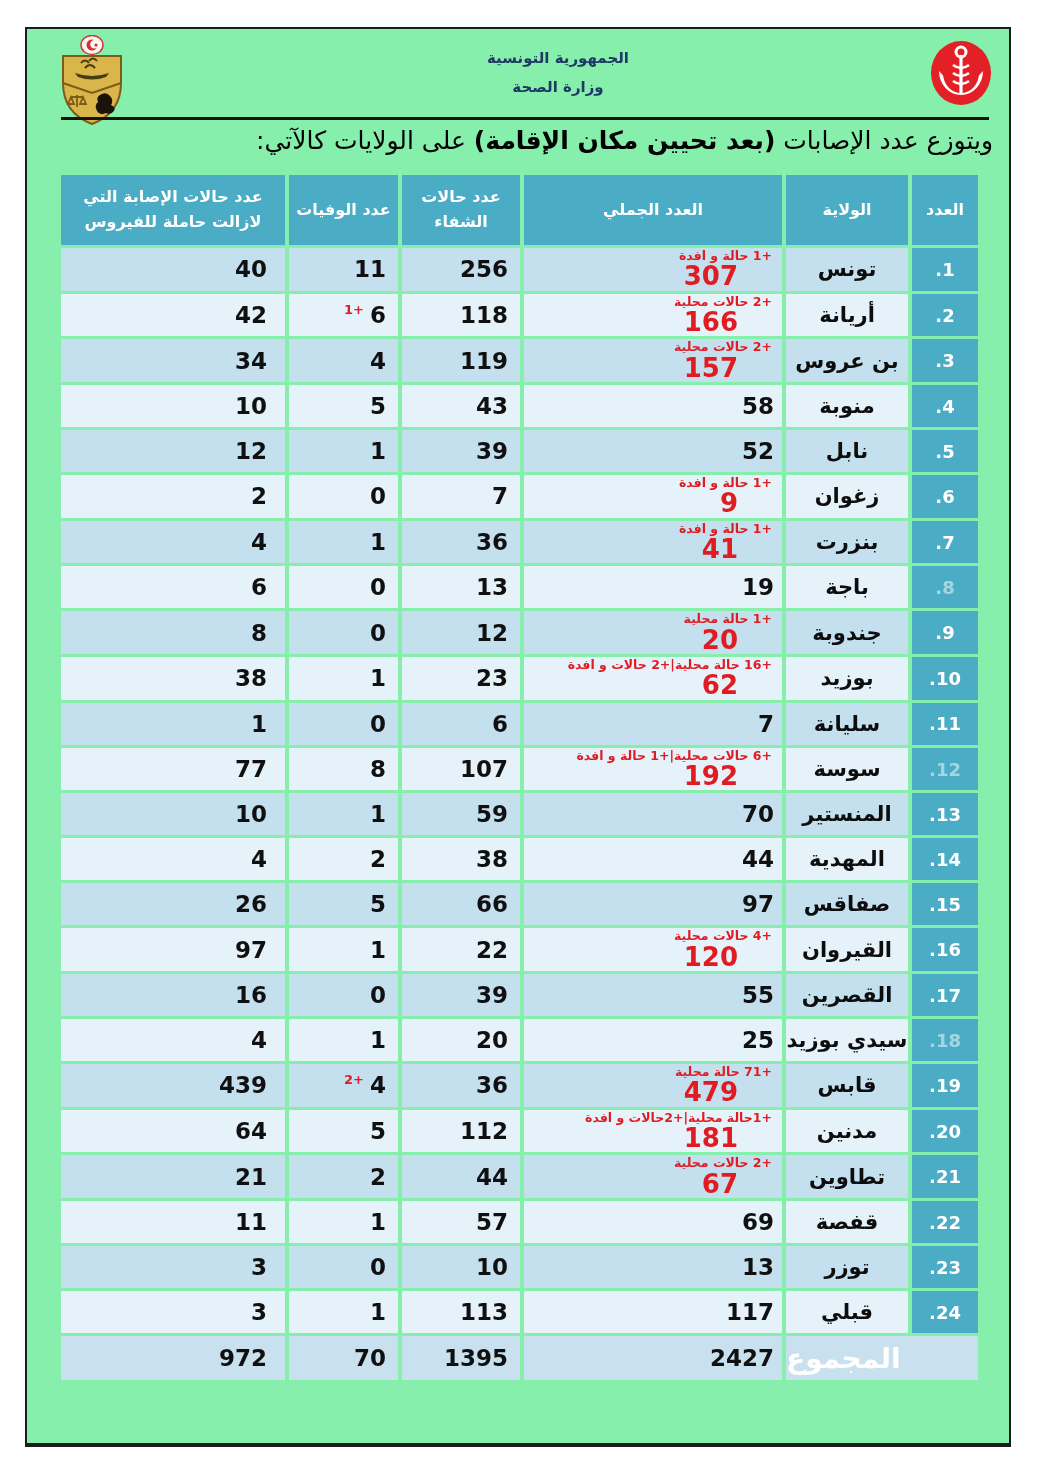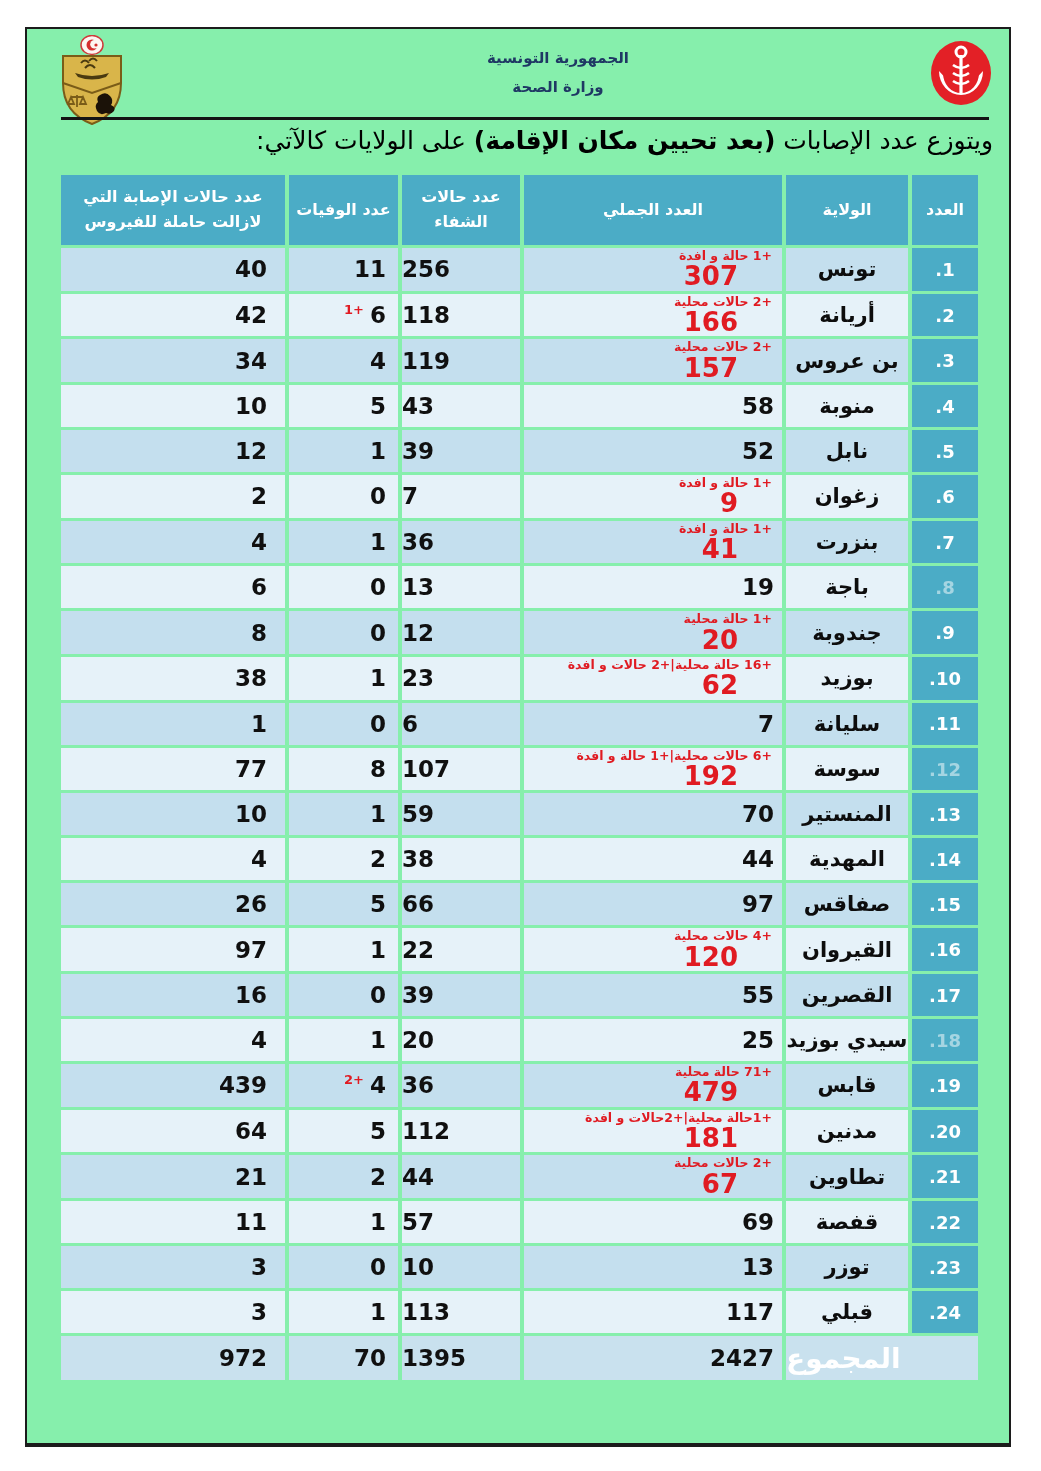--- a/index.html
+++ b/index.html
@@ -34,21 +34,21 @@
   .c-rank .faded { opacity: .5; }
   tr.odd  td:not(.c-rank) { background: #C4DFEE; }
   tr.even td:not(.c-rank) { background: #E6F2F9; }
   .c-gov { text-align: center; font-weight: bold; font-size: 21px; color: #0d0d0d; }
   .blacknum { font-weight: bold; font-size: 23px; color: #101010; }
   .c-total { text-align: right; padding-left: 9px; padding-right: 8px; }
   .c-total .annot { display: block; text-align: right; padding-right: 2px;
     color: #E01B22; font-weight: bold; font-size: 12.5px; line-height: 1.15; margin-top: 1px; }
   .c-total .rednum { display: block; direction: ltr; text-align: right; padding-right: 36px;
     color: #E01B22; font-weight: bold; font-size: 26px; line-height: 1.05; }
-  .c-rec   { direction: ltr; text-align: left; padding-right: 12px; margin-top: 43px; }
+  .c-rec   { direction: ltr; text-align: right; padding-right: 12px; margin-top: 43px; }
   .c-death { direction: ltr; text-align: right; padding-right: 12px; }
   .c-act   { direction: ltr; text-align: right; padding-right: 18px; }
   .sup { color: #E01B22; font-weight: bold; font-size: 13px; display: inline-block;
          transform: translateY(-9px); margin-right: 6px; }
   .t-label { background: #4BACC6; color: #fff; text-align: left;
              font-weight: bold; font-size: 28px; height: 44px; }
   .t-val td, td.t-val { background: #C9E1EE; }
 </style>
 </head>
 <body>

